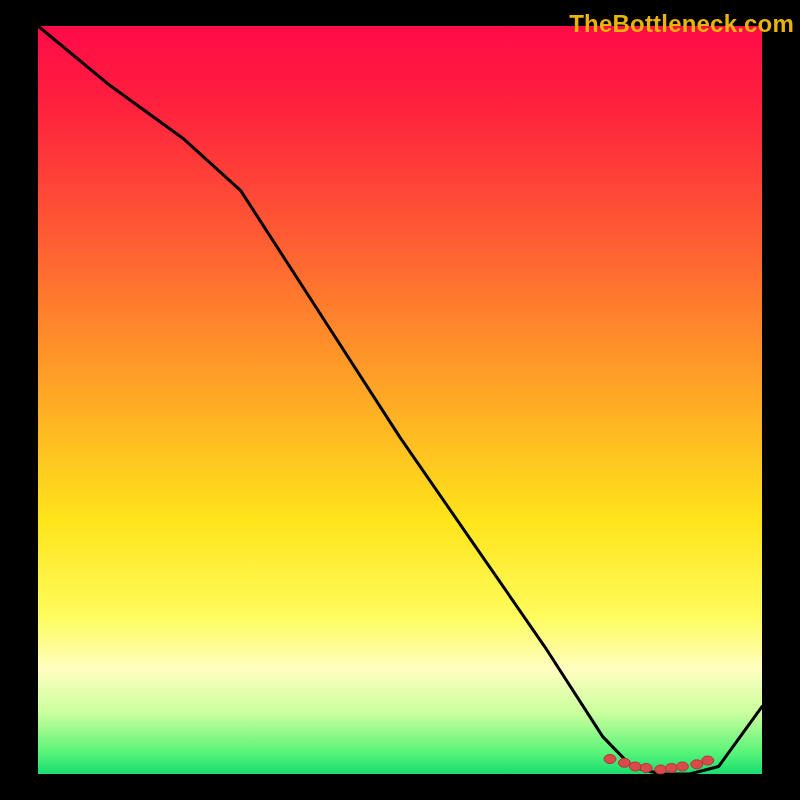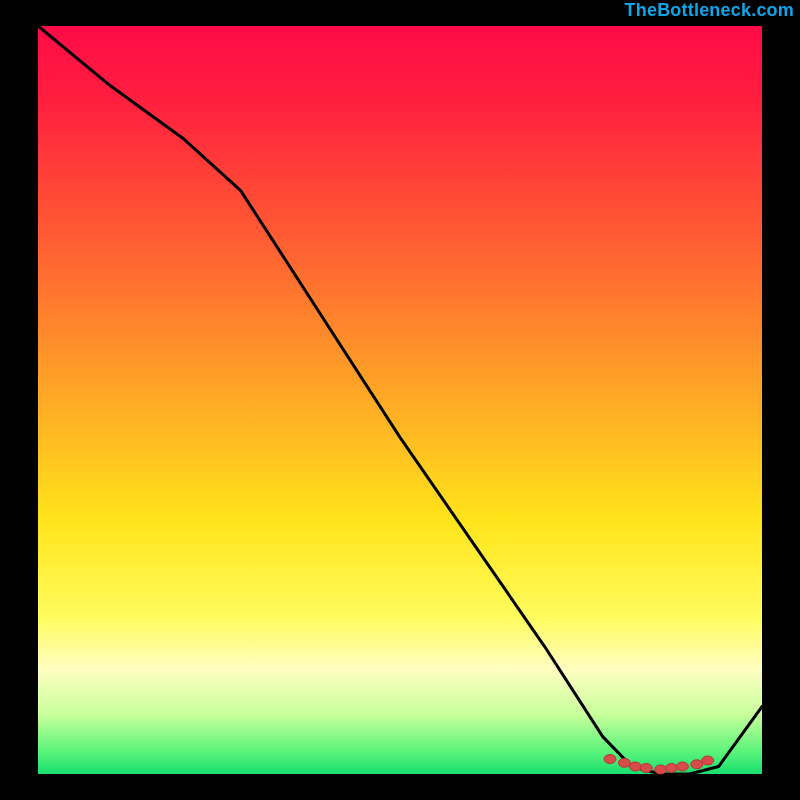--- a/index.html
+++ b/index.html
@@ -12,24 +12,24 @@
     font-family: Arial, Helvetica, sans-serif;
   }
   .frame {
     position: relative;
     width: 800px;
     height: 800px;
     background: #000;
   }
   .watermark {
     position: absolute;
-    top: 0;
+    top: 10px;
     right: 6px;
-    color: #0ea5e9;
-    font-size: 18px;
+    color: #eab308;
+    font-size: 24px;
     font-weight: bold;
     letter-spacing: 0.2px;
     z-index: 5;
     user-select: none;
   }
   .plot-area {
     position: absolute;
     left: 38px;
     top: 26px;
     width: 724px;

